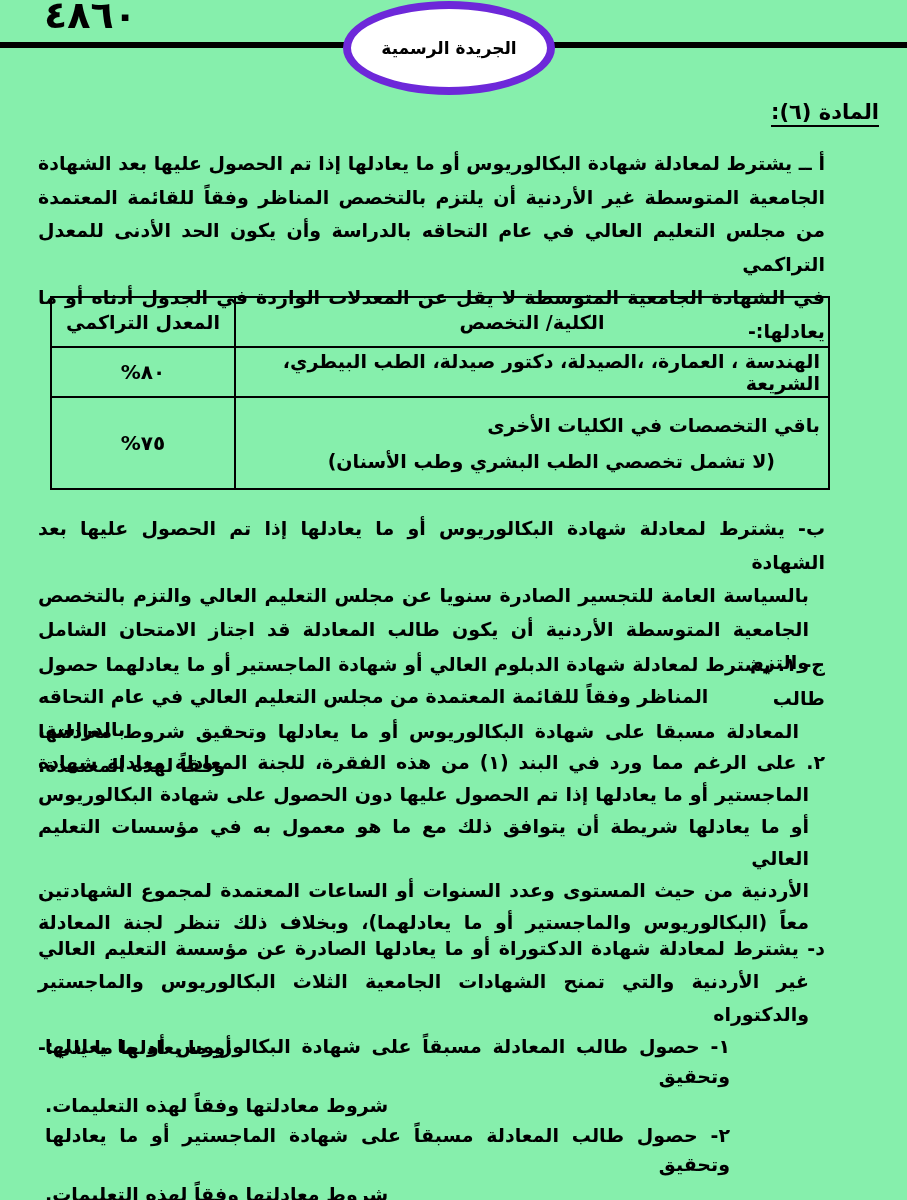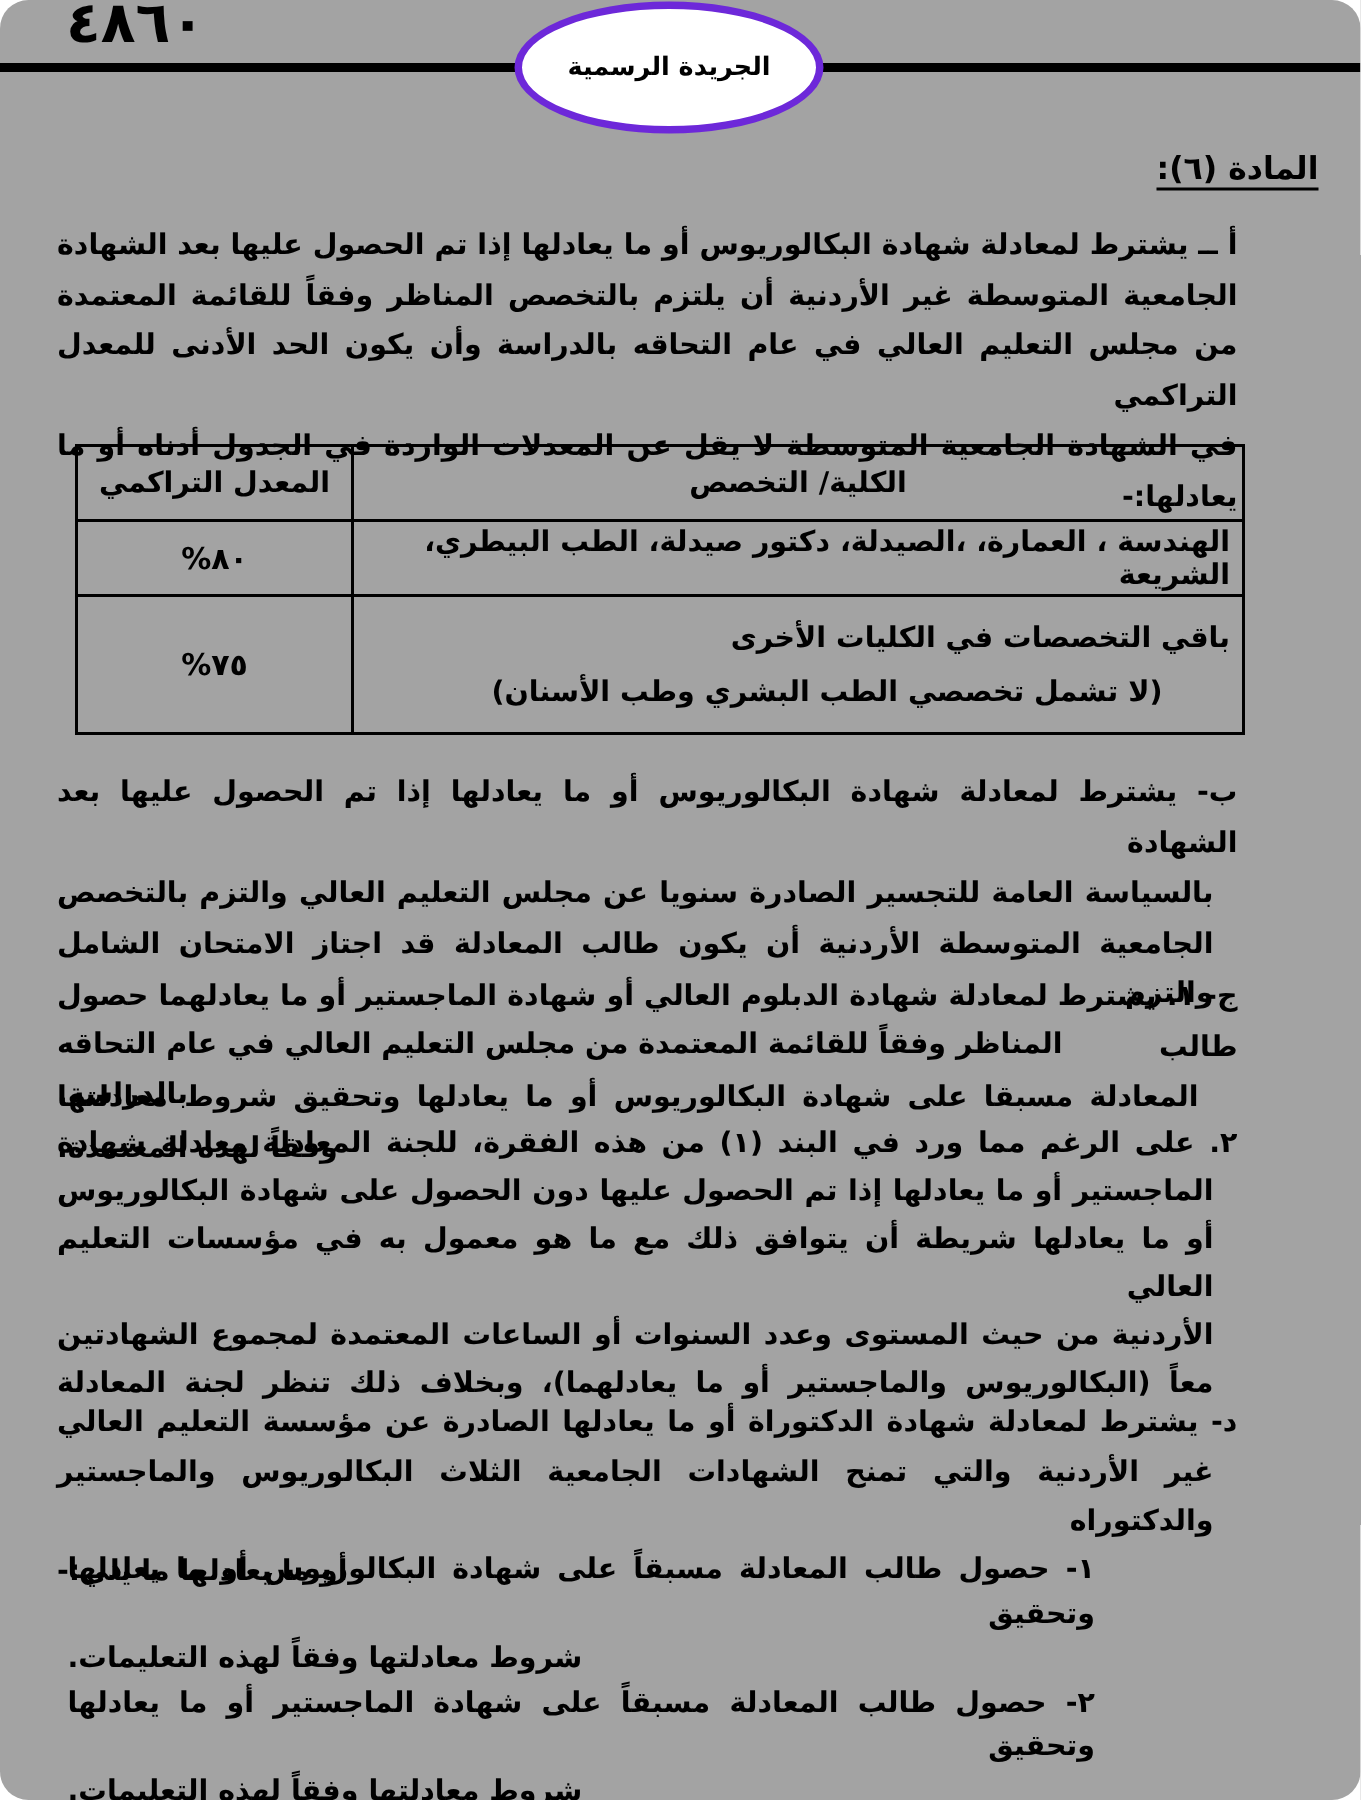--- a/index.html
+++ b/index.html
@@ -1,33 +1,32 @@
 <!DOCTYPE html>
 <html lang="ar"><head>
 <meta charset="utf-8">
 <style>
   html,body { margin:0; padding:0; background:#ffffff; }
   .page {
-    position:relative; width:907px; height:1200px; background:#a3a3a3;
+    position:relative; width:907px; height:1200px; background:#86efac;
     font-family:"DejaVu Sans", sans-serif; font-weight:bold; color:#000;
     overflow:hidden;
-    border-radius:19px;
   }
 
   
   .page-number {
     position:absolute; top:-7px; left:44px;
     font-size:38px; letter-spacing:3px; direction:rtl;
   }
   .head-rule {
     position:absolute; top:42px; left:0; width:907px; height:6px; background:#000;
   }
   .gazette-ellipse {
     position:absolute; top:1px; left:343px; width:196px; height:78px;
-    border:5px solid #6d28d9; border-radius:50%; background:#fff;
+    border:8px solid #6d28d9; border-radius:50%; background:#fff;
     display:flex; align-items:center; justify-content:center;
     font-size:17px; direction:rtl; z-index:2;
   }
   .article-title {
     position:absolute; top:100px; right:28px;
     font-size:21px; direction:rtl;
     border-bottom:2.5px solid #000; padding-bottom:1px;
   }
 
   

